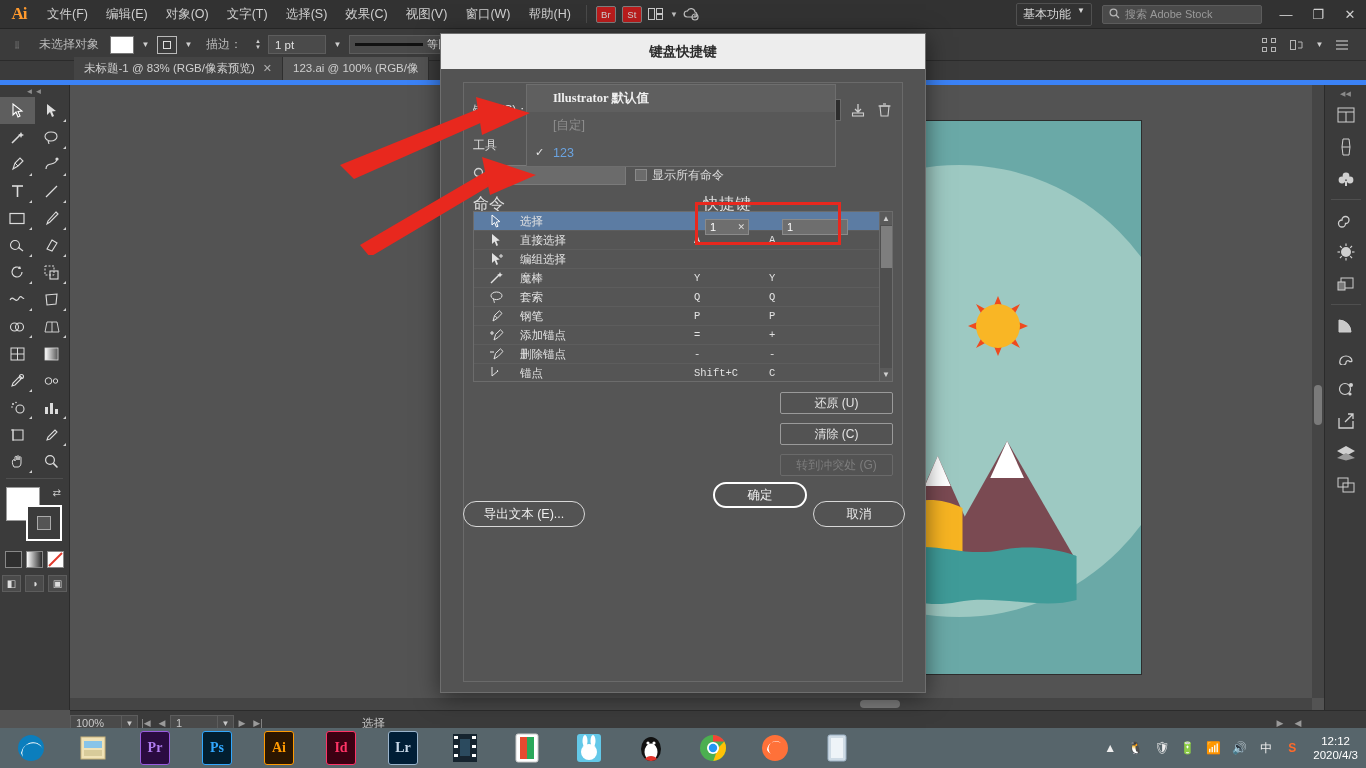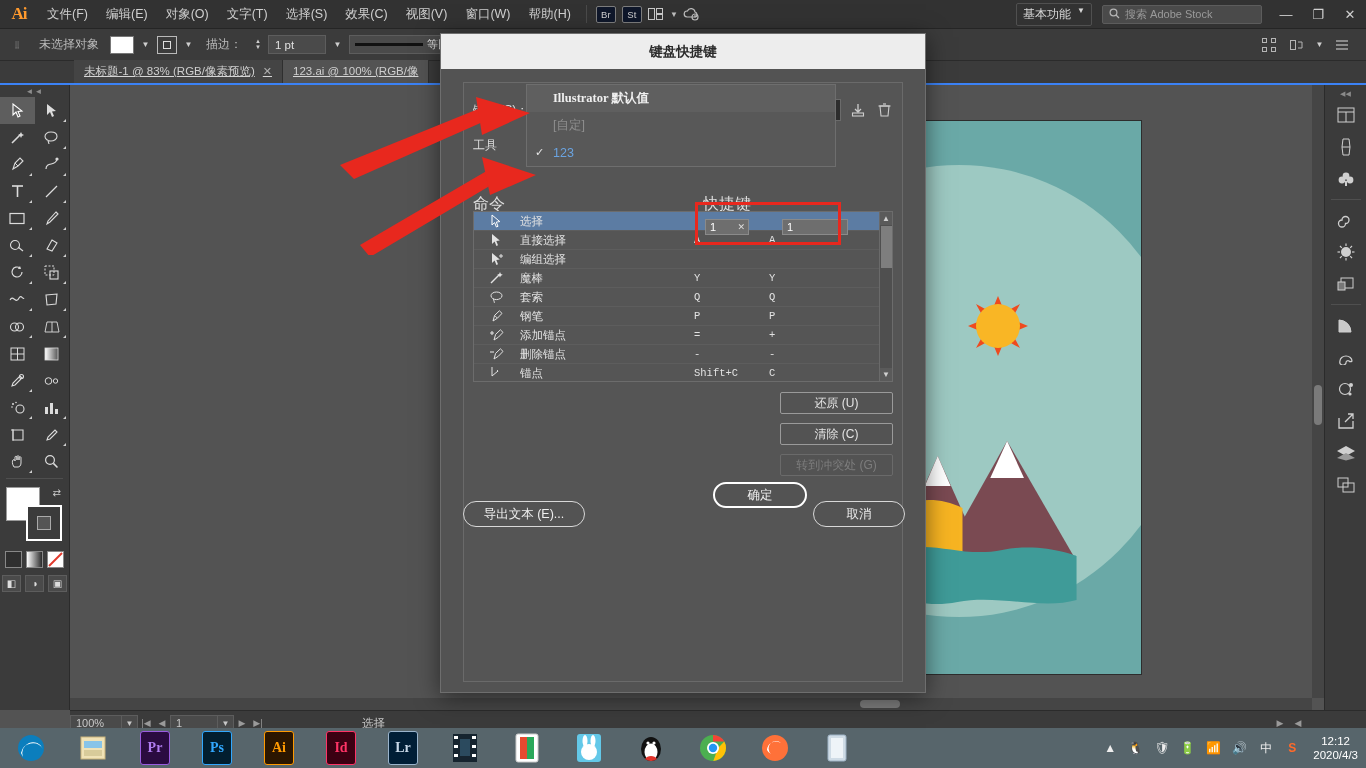--- a/index.html
+++ b/index.html
@@ -22,21 +22,21 @@
     font-family:"Liberation Serif",serif; letter-spacing:-1px;
   }
   .menu-item {
     padding:0 9px; height:29px; line-height:29px; font-size:12.5px; color:#cfcfcf;
     white-space:nowrap; cursor:default;
   }
   .mb-sep { width:1px; height:18px; background:#4a4a4a; margin:0 6px; }
   .mb-sqbtn {
     width:20px; height:17px; border:1px solid #7d7d7d; border-radius:2px;
     display:flex; align-items:center; justify-content:center;
-    font-size:9.5px; color:#cfcfcf; margin:0 3px; background:#0f172a;
+    font-size:9.5px; color:#cfcfcf; margin:0 3px; background:#b91c1c;
   }
   .mb-icon { width:22px; height:20px; display:flex; align-items:center; justify-content:center; color:#bdbdbd; }
   .mb-right { margin-left:auto; display:flex; align-items:center; height:29px; }
   .workspace-sel {
     display:flex; align-items:flex-start; gap:6px; padding:2px 6px; font-size:12px;
     border:1px solid #505050; border-radius:2px; margin-right:10px; color:#d8d8d8;
   }
   .stock-search {
     display:flex; align-items:center; gap:5px; width:160px; height:19px;
     background:#4a4a4a; border:1px solid #5c5c5c; border-radius:2px;
@@ -70,22 +70,21 @@
   }
   .stroke-prof .bar { flex:1; height:3px; background:#111; }
   .cb-blank { width:140px; height:19px; background:#4a4a4a; border:1px solid #5d5d5d; }
   .cb-icon { width:24px; height:24px; display:flex; align-items:center; justify-content:center;
     color:#bbb; }
 
   
   .tabbar {
     position:absolute; left:0; top:61px; width:1366px; height:24px;
     background:#3b3b3b; display:flex; align-items:flex-end; padding-left:74px;
-    border-bottom:2px solid #3b82f6;
-    text-decoration:underline;
+    border-bottom:5px solid #3b82f6;
   }
   .doctab {
     height:23px; display:flex; align-items:center; gap:8px; padding:0 10px;
     background:#444; font-size:11.5px; color:#cfcfcf;
     border-right:1px solid #2f2f2f; white-space:nowrap;
   }
   .doctab.active { background:#535353; }
   .doctab .x { font-size:11px; color:#b0b0b0; }
 
   
@@ -790,20 +789,33 @@
             <line x1="0.5" y1="3" x2="12.5" y2="3" stroke="#cdcdcd" stroke-width="1.2"></line>
             <line x1="5" y1="1" x2="8" y2="1" stroke="#cdcdcd" stroke-width="1.2"></line>
           </svg>
       </span>
     </div>
 
     <div class="row-tools">
       <span class="tools-label">工具</span>
     </div>
 
+    <div class="row-search">
+      <span>
+        <svg width="14" height="14" viewBox="0 0 14 14">
+            <circle cx="5.5" cy="5.5" r="4" fill="none" stroke="#cfcfcf" stroke-width="1.3"></circle>
+            <line x1="8.6" y1="8.6" x2="13" y2="13" stroke="#cfcfcf" stroke-width="1.5"></line>
+          </svg>
+      </span>
+      <span class="search-box"></span>
+      <span class="chk">
+        <i></i>
+        <span>显示所有命令</span>
+      </span>
+    </div>
 
     <div class="list-head">
       <span class="lh-cmd">命令</span>
       <span class="lh-key">快捷键</span>
       <span class="lh-sym">符号</span>
     </div>
 
     <div class="list-wrap">
       <div class="list-rows" id="rows-host">
           <div class="lrow sel">

